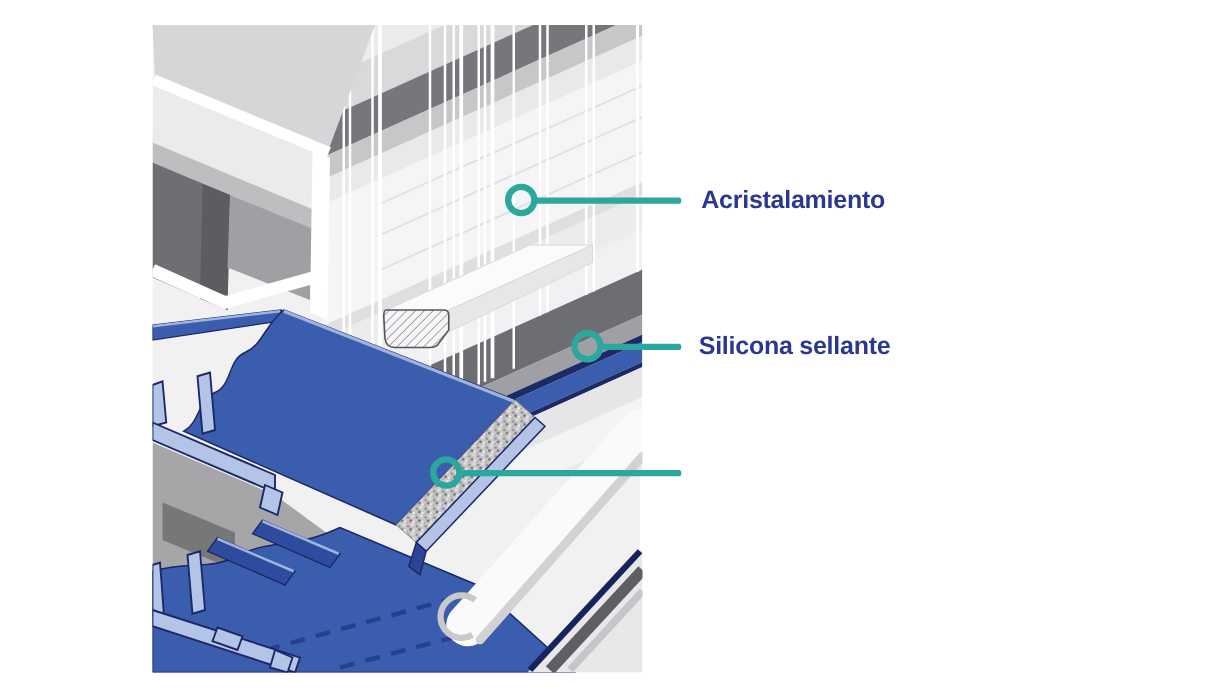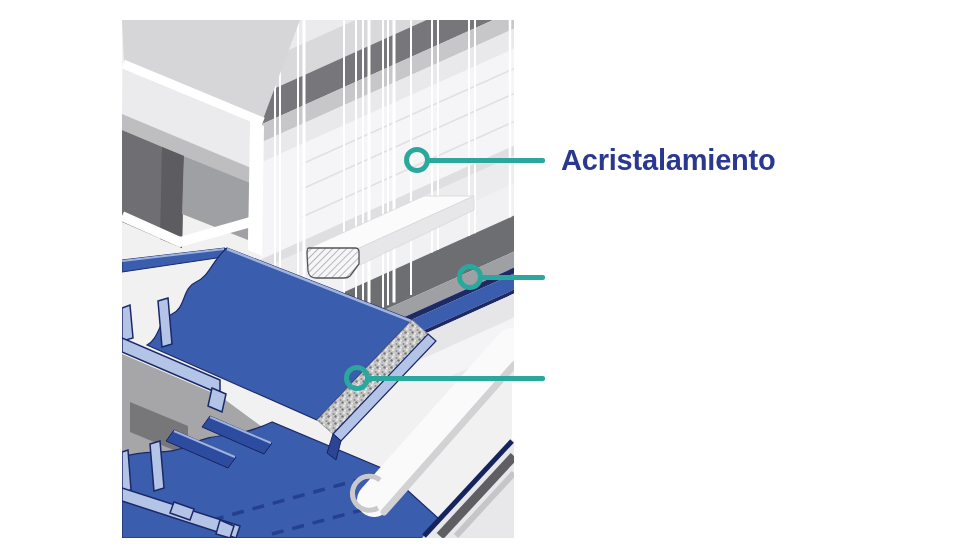--- a/index.html
+++ b/index.html
@@ -3,21 +3,21 @@
 <meta charset="utf-8">
 <style>
   html,body{margin:0;padding:0;background:#ffffff;}
   .page{position:relative;width:980px;height:560px;background:#ffffff;overflow:hidden;
         font-family:"Liberation Sans","DejaVu Sans",sans-serif;}
   .stage{position:absolute;left:122px;top:20px;width:392px;height:518px;}
   .stage svg{display:block;width:100%;height:100%;}
   .callout-dot{position:absolute;width:16px;height:16px;border:5px solid #2BA89E;
                border-radius:50%;background:transparent;box-sizing:content-box;}
   .callout-line{position:absolute;height:5px;background:#2BA89E;border-radius:2px;}
-  .callout-label{position:absolute;font-size:29px;font-weight:700;color:#2B3890;
+  .callout-label{position:absolute;font-size:20px;font-weight:700;color:#2B3890;
                  line-height:30px;letter-spacing:-0.2px;white-space:nowrap;}
 </style>
 </head>
 <body>
 
 <div class="page">
 
   <div class="stage">
   <svg viewBox="0 0 392 518" xmlns="http://www.w3.org/2000/svg">
     <defs>
@@ -168,17 +168,18 @@
     </g>
   </svg>
   </div>
 
   <span class="callout-dot" style="left:404px;top:147px;"></span>
   <span class="callout-line" style="left:428px;top:158px;width:117px;"></span>
   <div class="callout-label" style="left:561px;top:145px;">Acristalamiento</div>
 
   <span class="callout-dot" style="left:457px;top:264px;"></span>
   <span class="callout-line" style="left:481px;top:275px;width:64px;"></span>
+  <div class="callout-label" style="left:559px;top:262px;">Silicona sellante</div>
 
   <span class="callout-dot" style="left:344px;top:365px;"></span>
   <span class="callout-line" style="left:368px;top:376px;width:177px;"></span>
 
 </div>
 
 </body></html>

